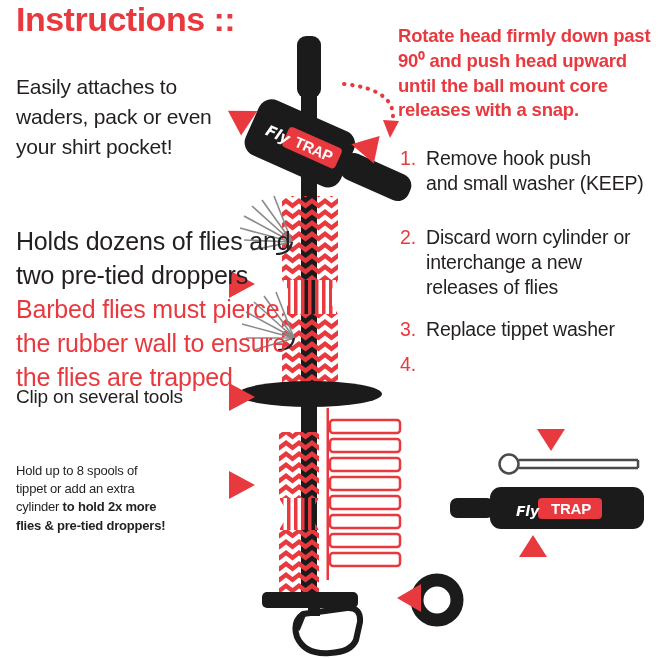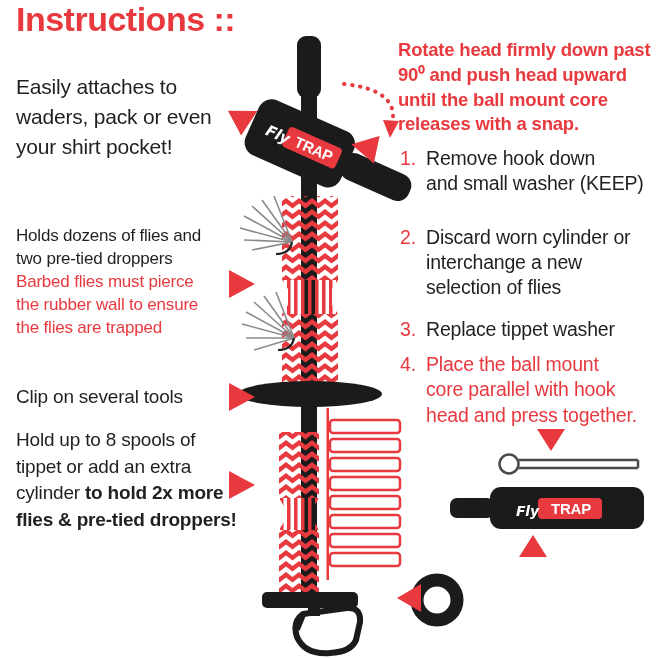--- a/index.html
+++ b/index.html
@@ -12,24 +12,24 @@
     font-family:"Liberation Sans",sans-serif;color:var(--black);
     letter-spacing:-0.2px;
   }
   .abs{position:absolute;}
   .pre{white-space:pre;}
   .red{color:var(--red);}
   .b{font-weight:700;}
 
   .title{left:16px;top:0px;font-size:34px;font-weight:700;color:var(--red);letter-spacing:-0.5px;}
   .attach{left:16px;top:72px;font-size:21px;line-height:1.42;}
-  .holds{left:16px;top:224px;font-size:17px;line-height:1.36;}
+  .holds{left:16px;top:224px;font-size:25px;line-height:1.36;}
   .clip{left:16px;top:386px;font-size:19px;}
-  .tippet{left:16px;top:427px;font-size:19px;line-height:1.4;}
-  .rotate-note{left:398px;top:38px;font-size:18.5px;line-height:1.34;font-weight:700;color:var(--red);}
+  .tippet{left:16px;top:462px;font-size:13px;line-height:1.4;}
+  .rotate-note{left:398px;top:24px;font-size:18.5px;line-height:1.34;font-weight:700;color:var(--red);}
   .steps{left:400px;top:146px;font-size:19.5px;line-height:1.3;}
   .step{display:flex;}
   .step .num{width:26px;flex:0 0 26px;color:var(--red);}
   .s1{margin-bottom:28px;}
   .s2{margin-bottom:16px;}
   .s3{margin-bottom:10px;}
   .washer-note{left:474px;top:570px;font-size:14px;line-height:1.4;font-weight:700;}
   svg text{font-family:"Liberation Sans",sans-serif;}
   svg .script{font-family:"DejaVu Sans",sans-serif;font-style:italic;font-weight:700;}
   .artwork{left:0;top:0;}
@@ -174,35 +174,32 @@
 flies &amp; pre-tied droppers!</span></div>
 
   <div class="abs rotate-note pre">Rotate head firmly down past
 90⁰ and push head upward
 until the ball mount core
 releases with a snap.</div>
 
   <div class="abs steps">
     <div class="step s1">
       <span class="num">1.</span>
-      <span class="pre">Remove hook down
+      <span class="pre">Remove hook push
 and small washer (KEEP)</span>
     </div>
     <div class="step s2">
       <span class="num">2.</span>
       <span class="pre">Discard worn cylinder or
 interchange a new
-selection of flies</span>
+releases of flies</span>
     </div>
     <div class="step s3">
       <span class="num">3.</span>
       <span class="pre">Replace tippet washer</span>
     </div>
     <div class="step">
       <span class="num">4.</span>
-      <span class="pre red">Place the ball mount
-core parallel with hook
-head and press together.</span>
     </div>
   </div>
 
 
 </div>
 
 </body></html>

